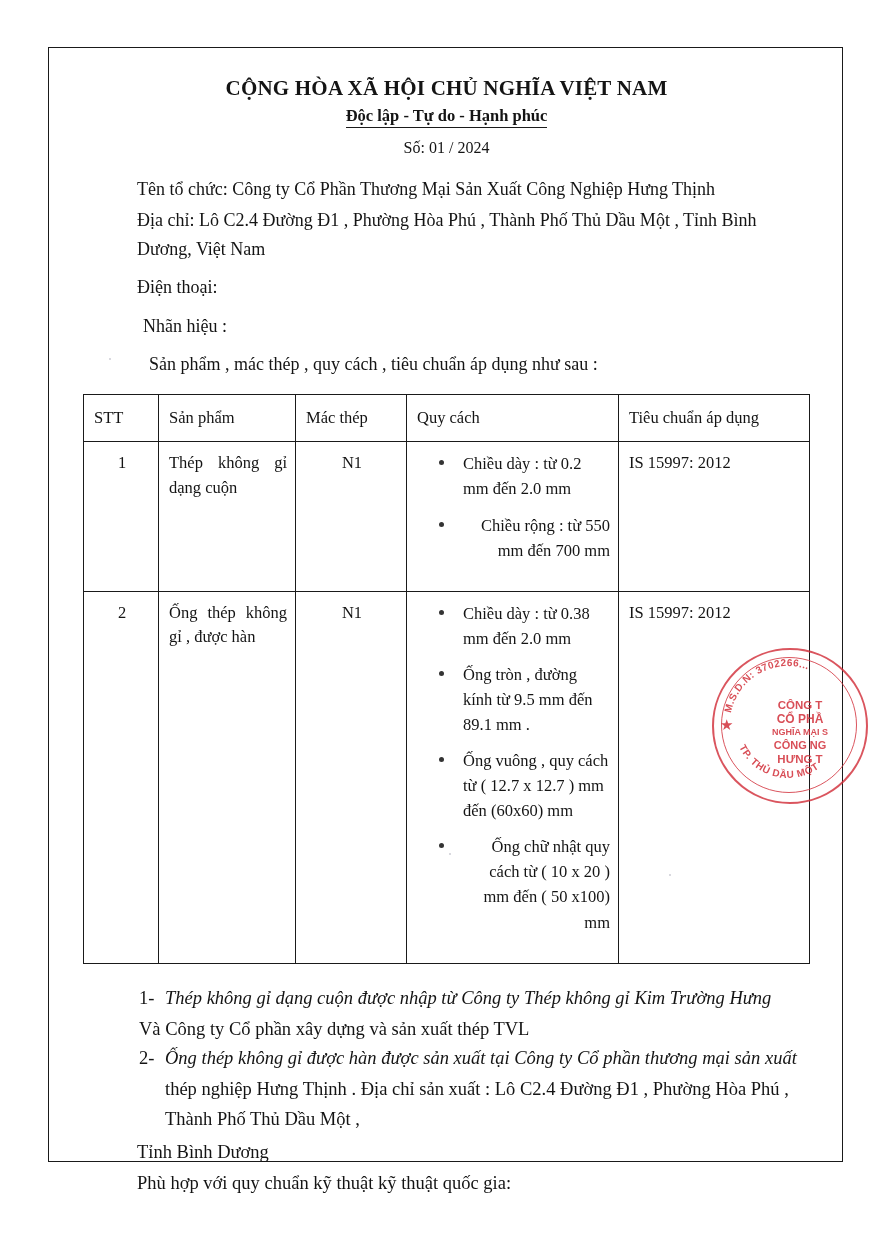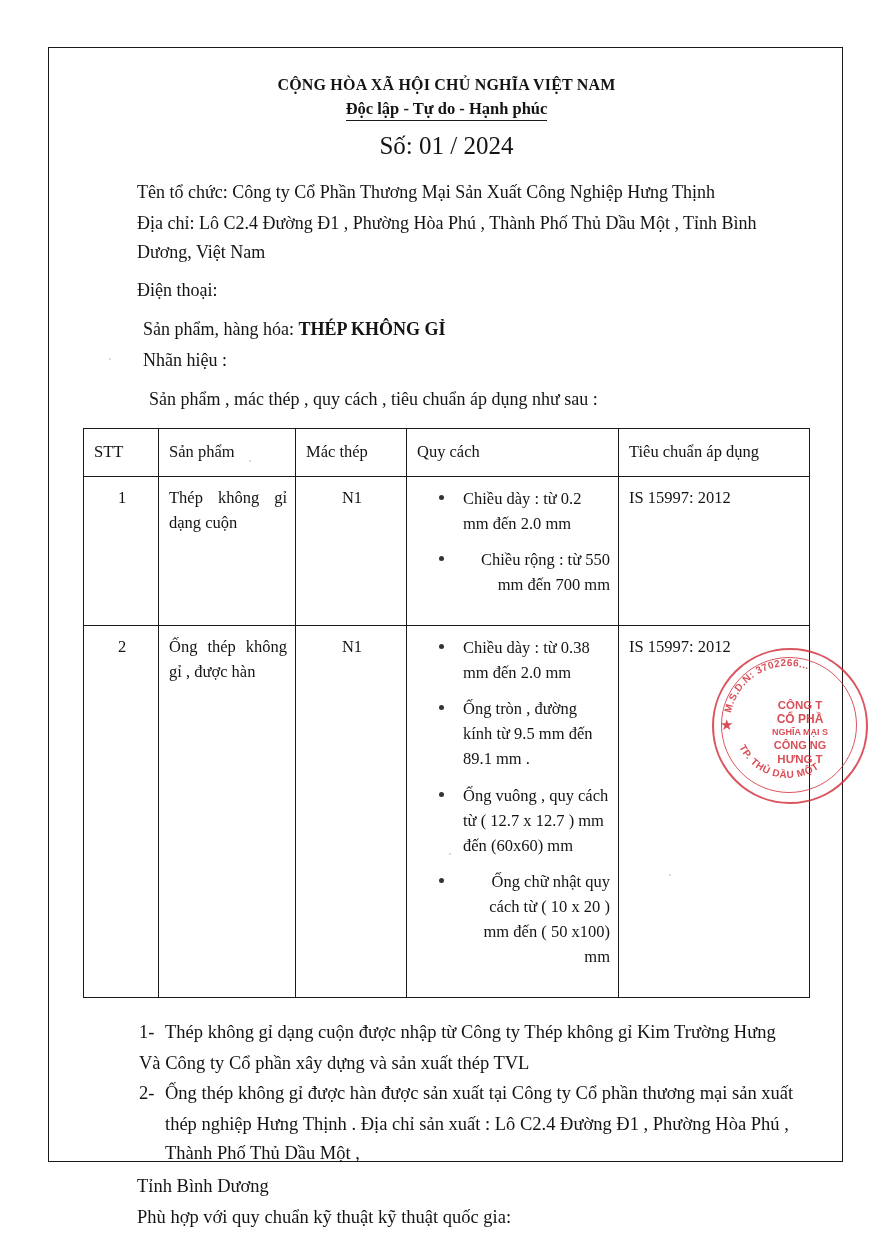--- a/index.html
+++ b/index.html
@@ -37,21 +37,21 @@
     padding: 22px 34px 0 34px;
   }
 
   
   .national-header {
     text-align: center;
     margin-top: 6px;
   }
   .nation-line {
     font-weight: bold;
-    font-size: 16px;
+    font-size: 21px;
     letter-spacing: .2px;
     white-space: nowrap;
   }
   .motto-line {
     font-weight: bold;
     font-size: 16.5px;
     margin-top: 5px;
     display: inline-block;
     border-bottom: 1.4px solid #1a1a1a;
     padding-bottom: 1px;
@@ -59,21 +59,21 @@
 
   .doc-title {
     text-align: center;
     font-weight: bold;
     font-size: 25px;
     margin-top: 34px;
     letter-spacing: .4px;
   }
   .doc-number {
     text-align: center;
-    font-size: 25px;
+    font-size: 16px;
     margin-top: 11px;
   }
 
   
   .intro {
     margin-top: 18px;
     font-size: 18px;
     line-height: 1.58;
   }
   .intro p {
@@ -148,20 +148,21 @@
     display: flex;
     padding-left: 56px;
     margin-bottom: 2px;
   }
   .note-num {
     flex: 0 0 auto;
     width: 26px;
   }
   .note-text {
     flex: 1 1 auto;
+    font-style: italic;
   }
   .note-cont {
     padding-left: 56px;
   }
   .note-cont-2 {
     padding-left: 82px;
   }
 
   .tail {
     margin-top: 4px;
@@ -252,23 +253,20 @@
     <div class="intro">
       <p class="ind-1">
         <span>Tên tổ chức: </span><span>Công ty Cổ Phần Thương Mại Sản Xuất Công Nghiệp Hưng Thịnh</span>
       </p>
       <p class="ind-1">
         <span>Địa chỉ: </span><span>Lô C2.4 Đường Đ1 , Phường Hòa Phú , Thành Phố Thủ Dầu Một , Tỉnh Bình Dương, Việt Nam</span>
       </p>
       <div class="gap-sm"></div>
       <p class="ind-2">Điện thoại:</p>
       <div class="gap-sm"></div>
-      <p class="ind-3">
-        <span>Sản phẩm, hàng hóa: </span><span class="bold">THÉP KHÔNG GỈ</span>
-      </p>
       <p class="ind-3">Nhãn hiệu :</p>
       <div class="gap-sm"></div>
       <p class="ind-4">Sản phẩm , mác thép , quy cách , tiêu chuẩn áp dụng như sau :</p>
     </div>
 
     <table class="spec">
       <thead>
         <tr>
           <th class="col-stt">STT</th>
           <th class="col-sp">Sản phẩm</th>

